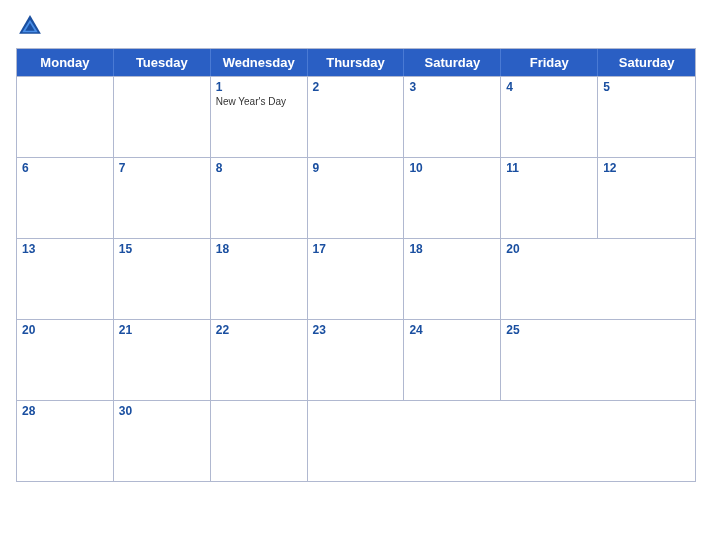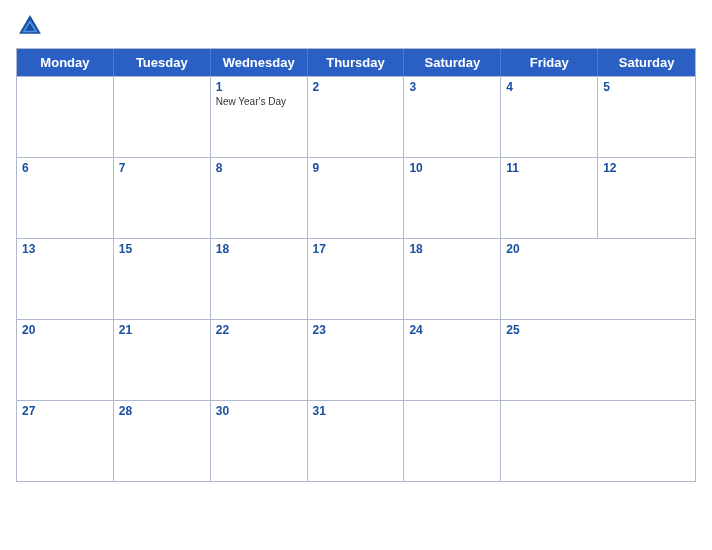--- a/index.html
+++ b/index.html
@@ -217,29 +217,23 @@
           </div>
           <div class="cal-cell">
             <span class="cell-number">24</span>
           </div>
           <div class="cal-cell">
             <span class="cell-number">25</span>
           </div>
         </div>
         <div class="cal-row">
           <div class="cal-cell">
-            <span class="cell-number">27</span>
-          </div>
-          <div class="cal-cell">
             <span class="cell-number">28</span>
           </div>
           <div class="cal-cell">
             <span class="cell-number">30</span>
-          </div>
-          <div class="cal-cell">
-            <span class="cell-number">31</span>
           </div>
           <div class="cal-cell"></div>
           <div class="cal-cell"></div>
         </div>
       </div>
   </div>
 </div>
 
 </body></html>

